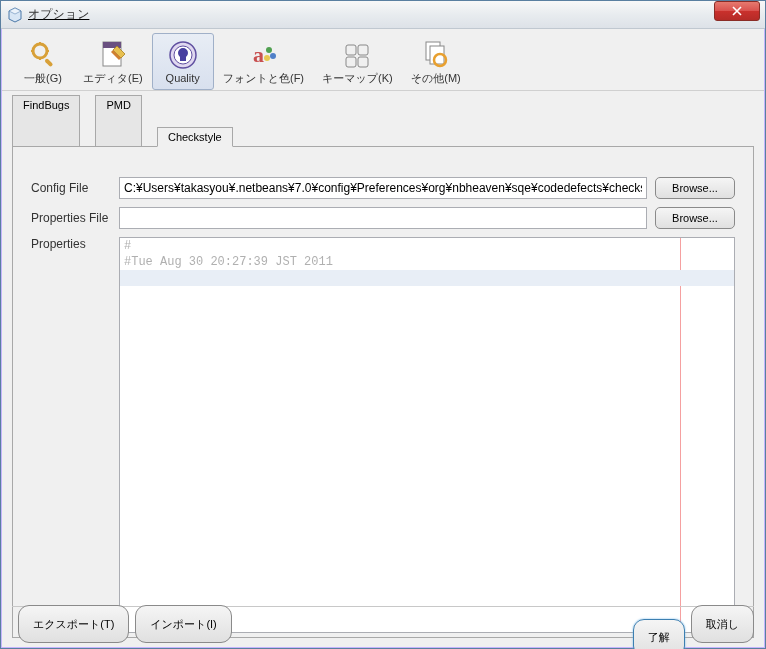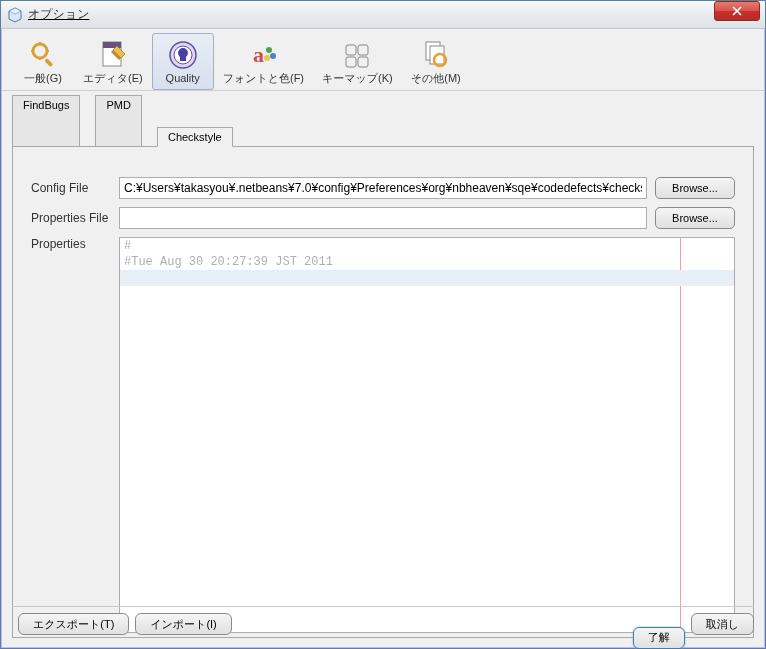--- a/index.html
+++ b/index.html
@@ -185,25 +185,25 @@
 }
 .bottom-bar {
   position: absolute;
   left: 10px; right: 10px; bottom: 10px;
   height: 26px;
   display: flex;
   align-items: center;
 }
 .bottom-bar .spacer { flex: 1; }
 .bottom-btn {
-  height: 22px;
+  height: 38px;
   padding: 0 14px;
   background: linear-gradient(to bottom, #f5f5f5, #e0e0e0);
   border: 1px solid #8a8a8a;
-  border-radius: 6px;
+  border-radius: 11px;
   font-size: 11px;
   cursor: pointer;
   margin-left: 6px;
   font-family: inherit;
 }
 .bottom-btn.default {
   border: 1px solid #3c7fb1;
   box-shadow: 0 0 2px #6db3e6;
   margin-top: 27px;
 }

